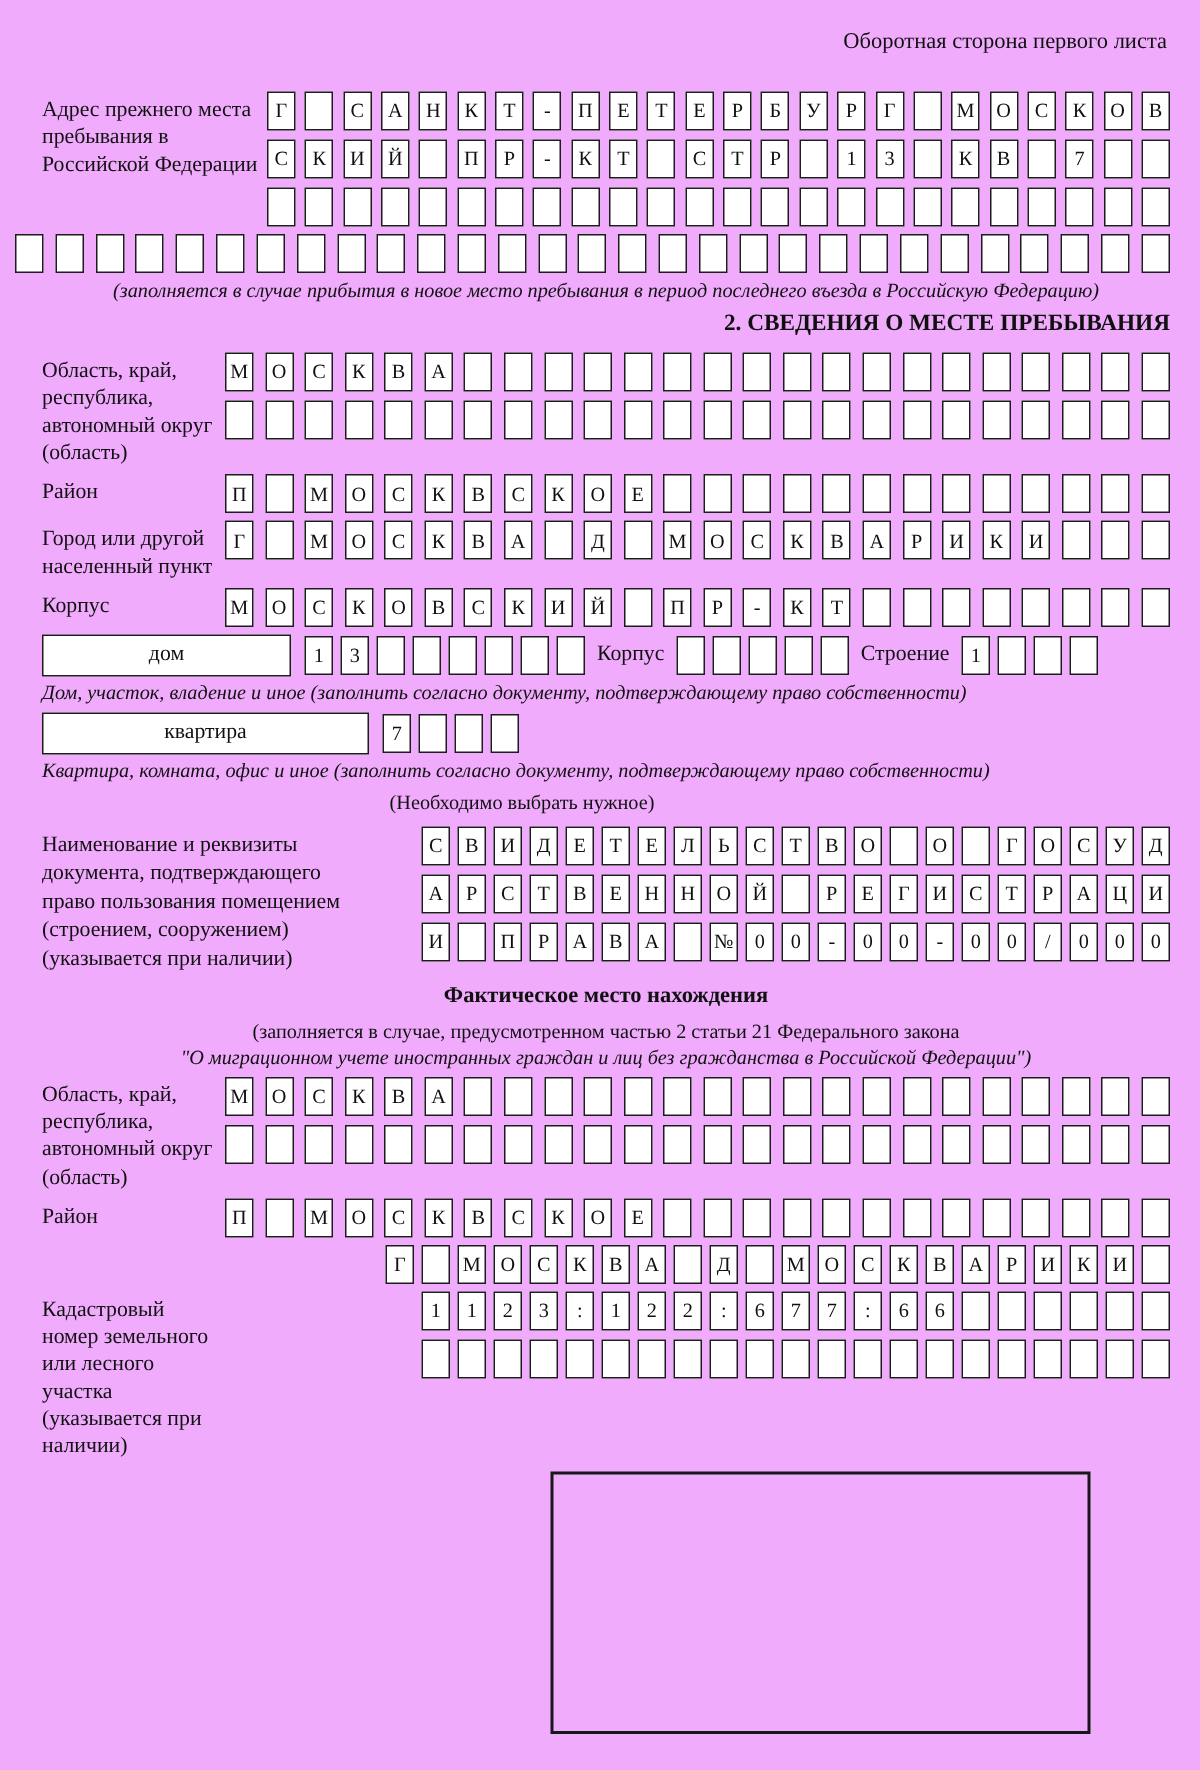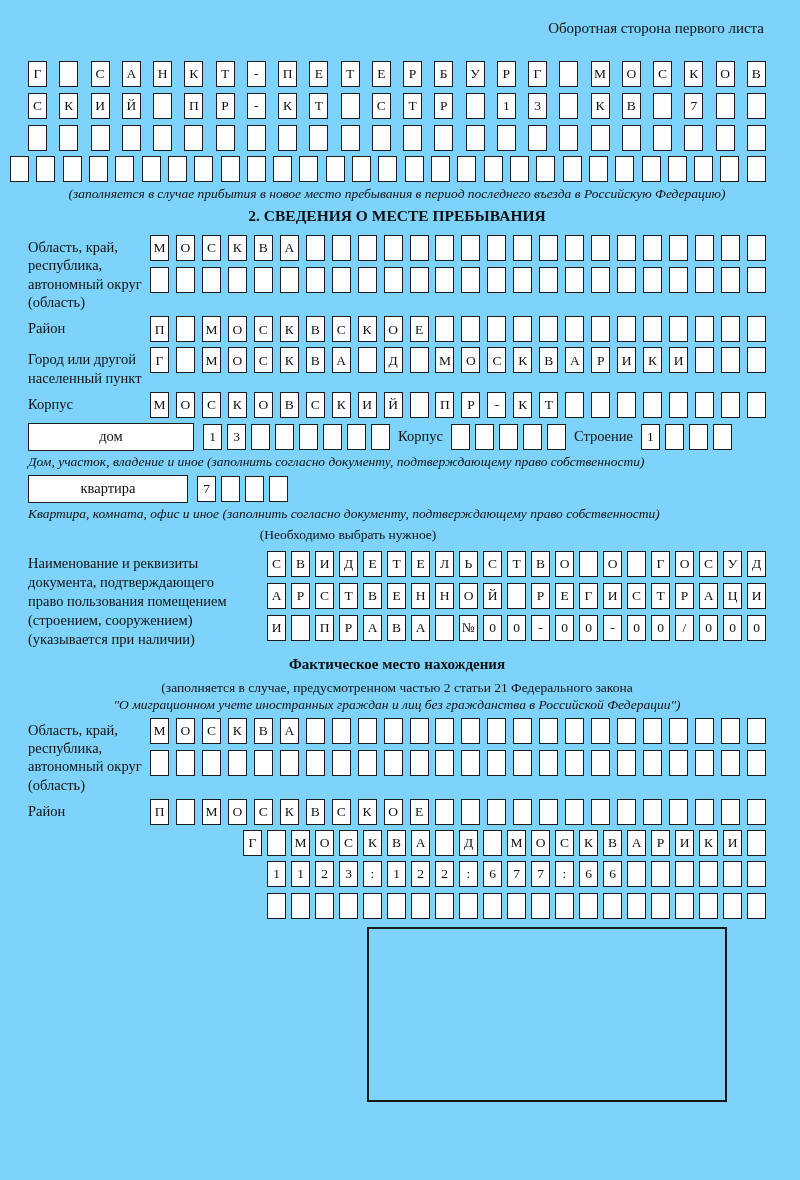--- a/index.html
+++ b/index.html
@@ -1,18 +1,18 @@
 <!DOCTYPE html>
 <html><head>
 <meta charset="utf-8">
 <style>
   html,body{margin:0;padding:0;background:#fff;}
   .page{
     position:relative;width:800px;height:1180px;box-sizing:border-box;
-    padding:12px 34px 0 28px;background:#7dd3fc;color:#101010;
+    padding:12px 20px 0 28px;background:#f0abfc;color:#101010;
     font-family:"Liberation Serif","DejaVu Serif",serif;overflow:hidden;
   }
   .hdr{ text-align:right;font-size:15px;margin:8px 2px 24px 0;}
   
   .cells{display:flex;}
   .cells.sb{justify-content:space-between;}
   .cells.end{justify-content:flex-end;gap:5px;}
   .cells.start{justify-content:flex-start;gap:5px;}
   .cell{
     box-sizing:border-box;flex:0 0 19px;width:19px;height:26px;
@@ -24,46 +24,47 @@
   
   .field{display:flex;align-items:flex-start;margin-bottom:5px;}
   .flabel{flex:0 0 122px;font-size:14.5px;line-height:1.26;padding-top:3px;}
   .flabel.w150{flex-basis:150px;}
   .flabel.w200{flex-basis:200px;}
   .fcells{flex:1;min-width:0;}
   .fullrow{margin:1px 0 4px -18px;}
   .note{font-size:13.5px;line-height:1.2;}
   .note.center{text-align:center;}
   .note.mb{margin-bottom:5px;font-style:italic;}
-  .sectitle{text-align:center;font-weight:bold;font-size:15.5px;margin:3px 0 10px;}
+  .sectitle{text-align:right;font-weight:bold;font-size:15.5px;margin:3px 0 10px;}
   .subtitle{text-align:center;font-weight:bold;font-size:15px;margin:8px 0 7px;}
   
   .houserow{display:flex;align-items:center;margin:2px 0 3px;}
   .widebox{box-sizing:border-box;border:1.7px solid #1c1c1c;height:28px;
     display:flex;align-items:center;justify-content:center;font-size:14.5px;background:#fff;}
   .dombox{width:166px;margin-right:9px;}
-  .kvbox{width:160px;margin-right:9px;}
+  .kvbox{width:218px;margin-right:9px;}
   .inlab{font-size:14.5px;margin:0 8px;white-space:nowrap;}
   
   .stayrow{display:flex;align-items:center;font-size:14.5px;margin:6px 0 2px;}
   .cb{box-sizing:border-box;width:22px;height:28px;border:1.7px solid #1c1c1c;
     display:flex;align-items:center;justify-content:center;font-size:14.5px;flex:0 0 auto;}
   .staynote{font-size:13.5px;text-align:center;width:440px;margin:2px 0 8px 100px;}
   
   .markbox{box-sizing:border-box;width:360px;height:175px;border:2px solid #181818;margin:8px 0 6px 339px;}
   .doc-field .flabel{line-height:1.3;}
 </style>
 </head>
 <body>
 
 <div class="page">
 
   <div class="hdr">Оборотная сторона первого листа</div>
 
   <div class="field">
+    <div class="flabel w150">Адрес прежнего места пребывания в Российской Федерации</div>
     <div class="fcells stack">
       <div class="cells sb">
           <span class="cell">Г</span>
           <span class="cell"></span>
           <span class="cell">С</span>
           <span class="cell">А</span>
           <span class="cell">Н</span>
           <span class="cell">К</span>
           <span class="cell">Т</span>
           <span class="cell">-</span>
@@ -562,20 +563,21 @@
           <span class="cell">Р</span>
           <span class="cell">И</span>
           <span class="cell">К</span>
           <span class="cell">И</span>
           <span class="cell"></span>
         </div>
       </div>
   </div>
 
   <div class="field">
+    <div class="flabel">Кадастровый номер земельного или лесного участка (указывается при наличии)</div>
     <div class="fcells stack">
       <div class="cells end">
           <span class="cell">1</span>
           <span class="cell">1</span>
           <span class="cell">2</span>
           <span class="cell">3</span>
           <span class="cell">:</span>
           <span class="cell">1</span>
           <span class="cell">2</span>
           <span class="cell">2</span>

